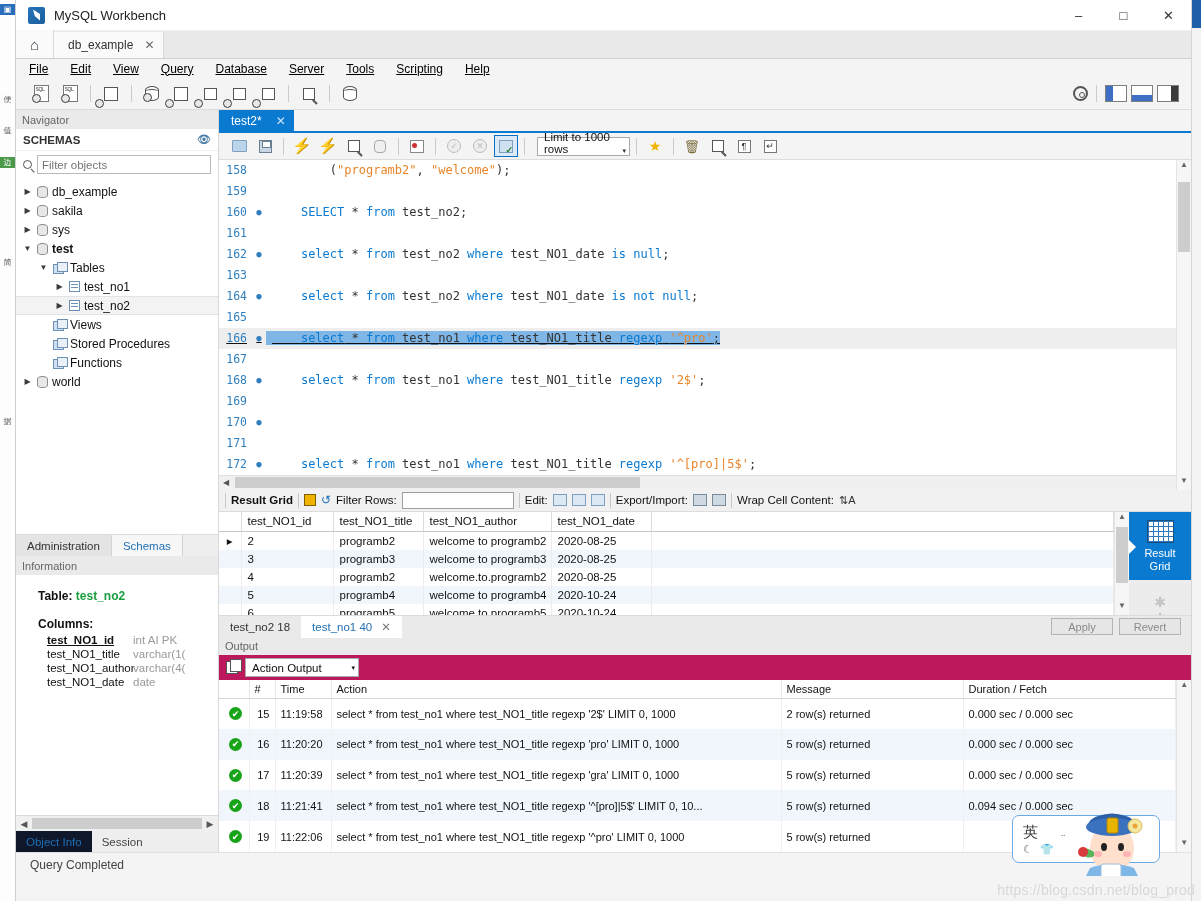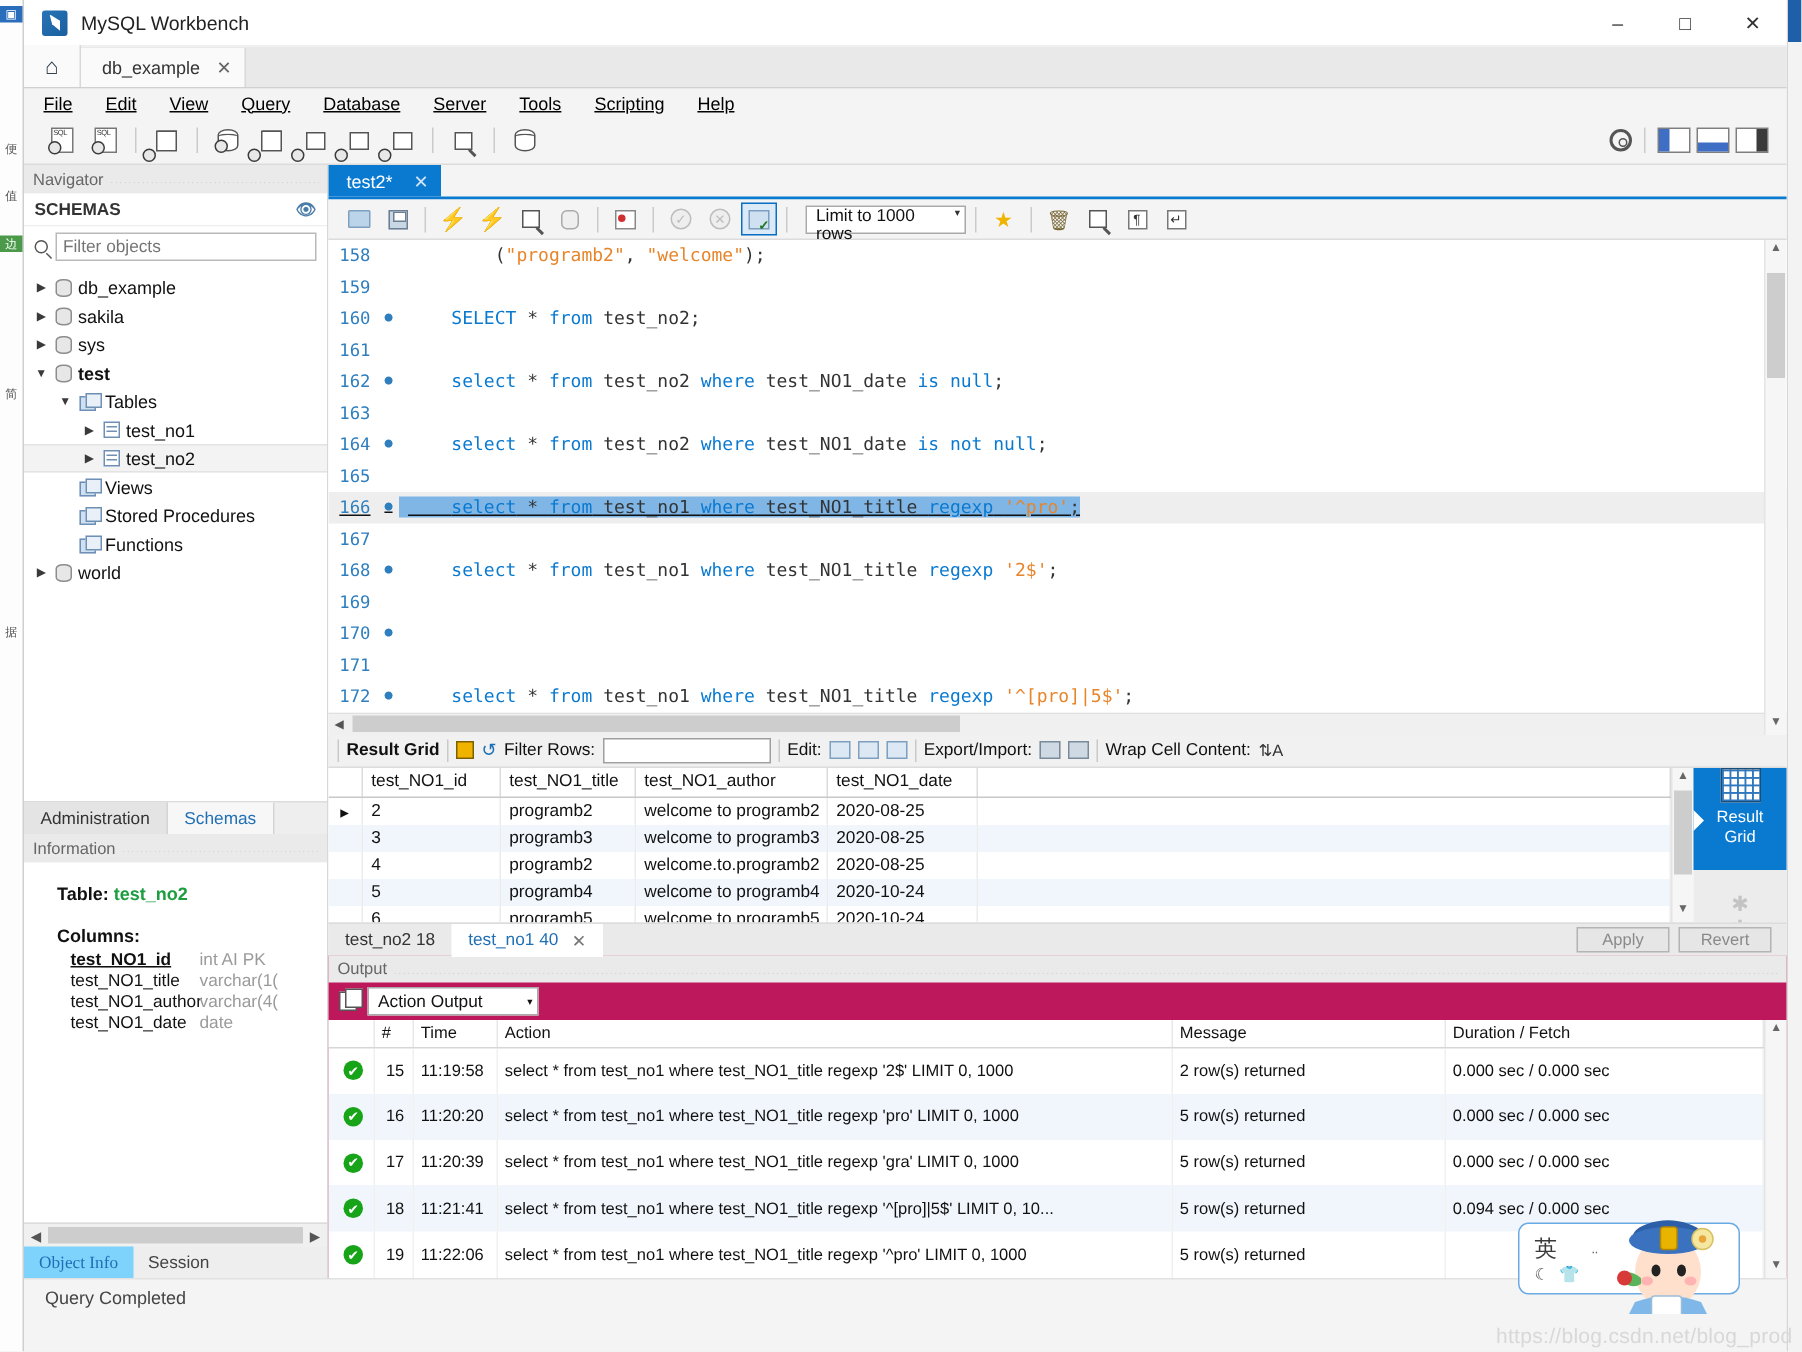--- a/index.html
+++ b/index.html
@@ -183,21 +183,21 @@
   .colrow .ctype { color:#9a9a9a; }
   .colrow.pk .cname { font-weight:bold; text-decoration:underline; }
   #info-scroll {
     height:16px; background:#f0f0f0; display:flex; align-items:center;
     border-top:1px solid #dcdcdc; padding:0 2px;
   }
   #info-scroll .ar { width:12px; text-align:center; font-size:9px; color:#555; }
   #info-scroll .thumb { flex:1; height:11px; background:#cdcdcd; margin:0 2px; }
   #bottom-left-tabs { height:21px; background:#eee; display:flex; }
   #bottom-left-tabs .blt { padding:0 10px; display:flex; align-items:center; font-size:11.5px; color:#444; }
-  #bottom-left-tabs .blt.active { color:#1f6fb5; background:#7dd3fc;font-family:Liberation Serif, serif; }
+  #bottom-left-tabs .blt.active { color:#1f6fb5; background:#0f172a; }
 
   
   #rightarea { flex:1; display:flex; flex-direction:column; background:#f4f4f4; }
   #editor-tabstrip { height:22px; background:#f4f4f4; display:flex; align-items:flex-end; }
   #editor-tab {
     background:#0a7ad1; color:#fff; height:21px; display:flex; align-items:center;
     padding:0 8px 0 12px; gap:14px; font-size:12px;
   }
   #editor-tab .x { color:#cfe4f7; }
   #blue-underline { height:2px; background:#0a7ad1; }
@@ -213,22 +213,22 @@
   .save-ic:before{content:"";position:absolute;left:2.5px;top:0;width:7px;height:5px;background:#fff;border:1px solid #6b7f93;}
   .bolt { color:#e8b007; font-size:15px; font-weight:bold; text-shadow:0.5px 0 #a87f00;}
   .hand { width:12px;height:13px;border:1.5px solid #aaa;border-radius:4px;background:#efefef;}
   .circ { width:14px;height:14px;border-radius:50%;border:1.6px solid #bdbdbd;background:#eee;
           display:flex;align-items:center;justify-content:center;font-size:9px;color:#bdbdbd;}
   .redic { width:14px;height:13px;background:#fff;border:1.2px solid #888; position:relative;}
   .redic:after{content:"";position:absolute;left:1px;top:2px;width:5px;height:5px;border-radius:50%;background:#d03030;}
   .chkic { width:14px;height:13px;background:#cfe0f0;border:1.2px solid #7d9fc0; position:relative;}
   .chkic:after{content:"✓";position:absolute;right:-1px;bottom:-3px;font-size:9px;color:#1f7a1f;font-weight:bold;}
   #limit-combo {
-    width:107px; height:19px; background:#fff; border:1px solid #a9a9a9;
-    display:flex; align-items:flex-start; padding:0 3px 0 6px; font-size:11.5px; margin-left:6px;
+    width:93px; height:19px; background:#fff; border:1px solid #a9a9a9;
+    display:flex; align-items:flex-end; padding:0 3px 0 6px; font-size:11.5px; margin-left:6px;
   }
   #limit-combo .cv { flex:1; }
   #limit-combo .carr { font-size:7px; color:#333; }
   .star { color:#f0b400; font-size:14px; }
   .broom { color:#7a6a3a; font-size:13px; }
   .para { width:13px;height:13px;border:1.1px solid #777;background:#fff;font-size:9px;
           display:flex;align-items:center;justify-content:center; color:#333;}
 
   
   #codewrap { flex:1; display:flex; flex-direction:column; background:#fff; position:relative; }
@@ -285,21 +285,21 @@
   .rowhdr { width:20px; text-align:center; background:#fff; border-right:1px solid #dcdcdc; color:#333;}
   #grid-vscroll {
     width:15px; background:#f6f6f6; border-left:1px solid #e4e4e4; position:relative;
   }
   #grid-vscroll .gthumb { position:absolute;left:1px;right:1px;top:15px;height:56px;background:#cdcdcd; }
   #grid-vscroll .ga { height:14px;text-align:center;font-size:8px;color:#666; }
   #grid-vscroll .gdn { position:absolute;bottom:0;left:0;right:0; }
   #sidepanel { width:62px; background:#ececec; }
   #sidepanel .rgbtn {
     background:#0a7ad1; color:#fff; height:68px; display:flex; flex-direction:column;
-    align-items:center; font-size:11px; line-height:13px; text-align:center;
+    align-items:center; justify-content:center; font-size:11px; line-height:13px; text-align:center;
     position:relative;
   }
   #sidepanel .rgbtn .gico {
     width:27px;height:23px;background:#fff;border:1.5px solid #1a4e7a;margin-bottom:4px;
     background-image:linear-gradient(#2f78bd 1px, transparent 1px), linear-gradient(90deg,#2f78bd 1px,transparent 1px);
     background-size:5px 5px;
   }
   #sidepanel .rgbtn:before {
     content:""; position:absolute; left:0; top:28px;
     border-top:7px solid transparent; border-bottom:7px solid transparent; border-left:7px solid #fff;

